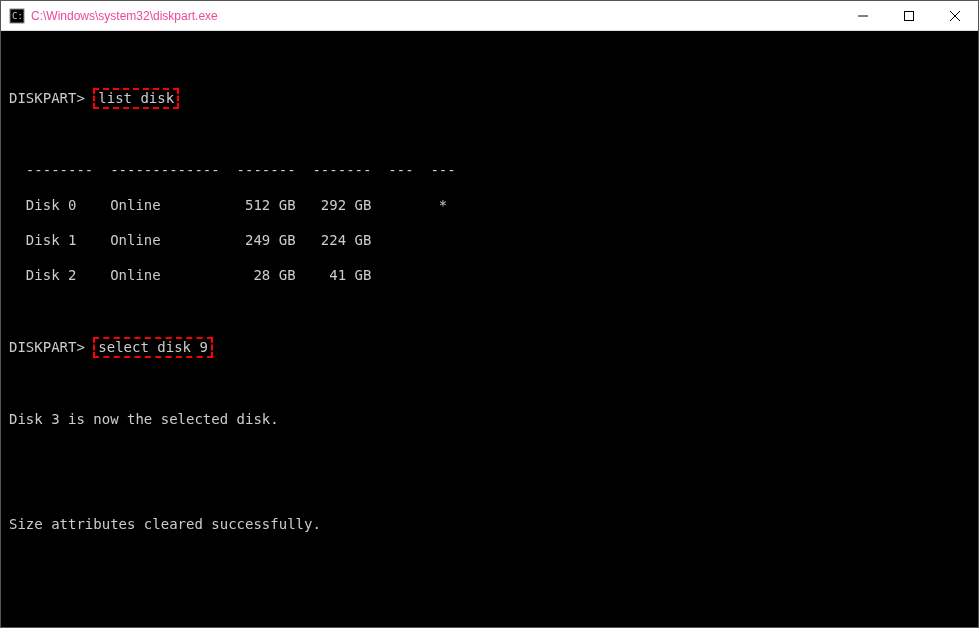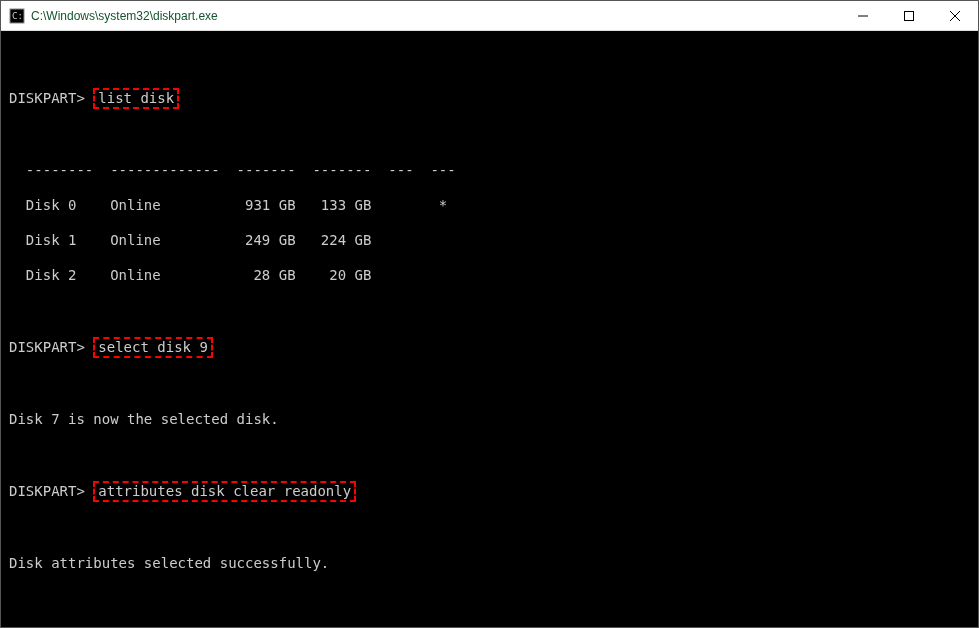--- a/index.html
+++ b/index.html
@@ -33,21 +33,21 @@
     .titlebar-icon {
       width: 16px;
       height: 16px;
       margin-right: 6px;
       display: inline-flex;
       align-items: center;
       justify-content: center;
     }
     .titlebar-title {
       font-size: 12px;
-      color: #14532d;
+      color: #ec4899;
       flex: 1;
     }
     .titlebar-controls {
       display: flex;
       height: 100%;
     }
     .titlebar-btn {
       width: 46px;
       height: 100%;
       display: flex;
@@ -113,31 +113,30 @@
           </svg>
       </button>
     </div>
   </div>
 
   <div class="terminal">
 <span class="line"></span>
 <span class="line"><span class="prompt">DISKPART&gt;</span> <span class="highlighted">list disk</span></span>
 <span class="line"></span>
 <span class="line">  --------  -------------  -------  -------  ---  ---</span>
-<span class="line">  Disk 0    Online          931 GB   133 GB        *</span>
+<span class="line">  Disk 0    Online          512 GB   292 GB        *</span>
 <span class="line">  Disk 1    Online          249 GB   224 GB</span>
-<span class="line">  Disk 2    Online           28 GB    20 GB</span>
+<span class="line">  Disk 2    Online           28 GB    41 GB</span>
 <span class="line"></span>
 <span class="line"><span class="prompt">DISKPART&gt;</span> <span class="highlighted">select disk 9</span></span>
 <span class="line"></span>
-<span class="line">Disk 7 is now the selected disk.</span>
+<span class="line">Disk 3 is now the selected disk.</span>
 <span class="line"></span>
-<span class="line"><span class="prompt">DISKPART&gt;</span> <span class="highlighted">attributes disk clear readonly</span></span>
 <span class="line"></span>
-<span class="line">Disk attributes selected successfully.</span>
+<span class="line">Size attributes cleared successfully.</span>
 
 
 
 
 
 
 
 
 
 

